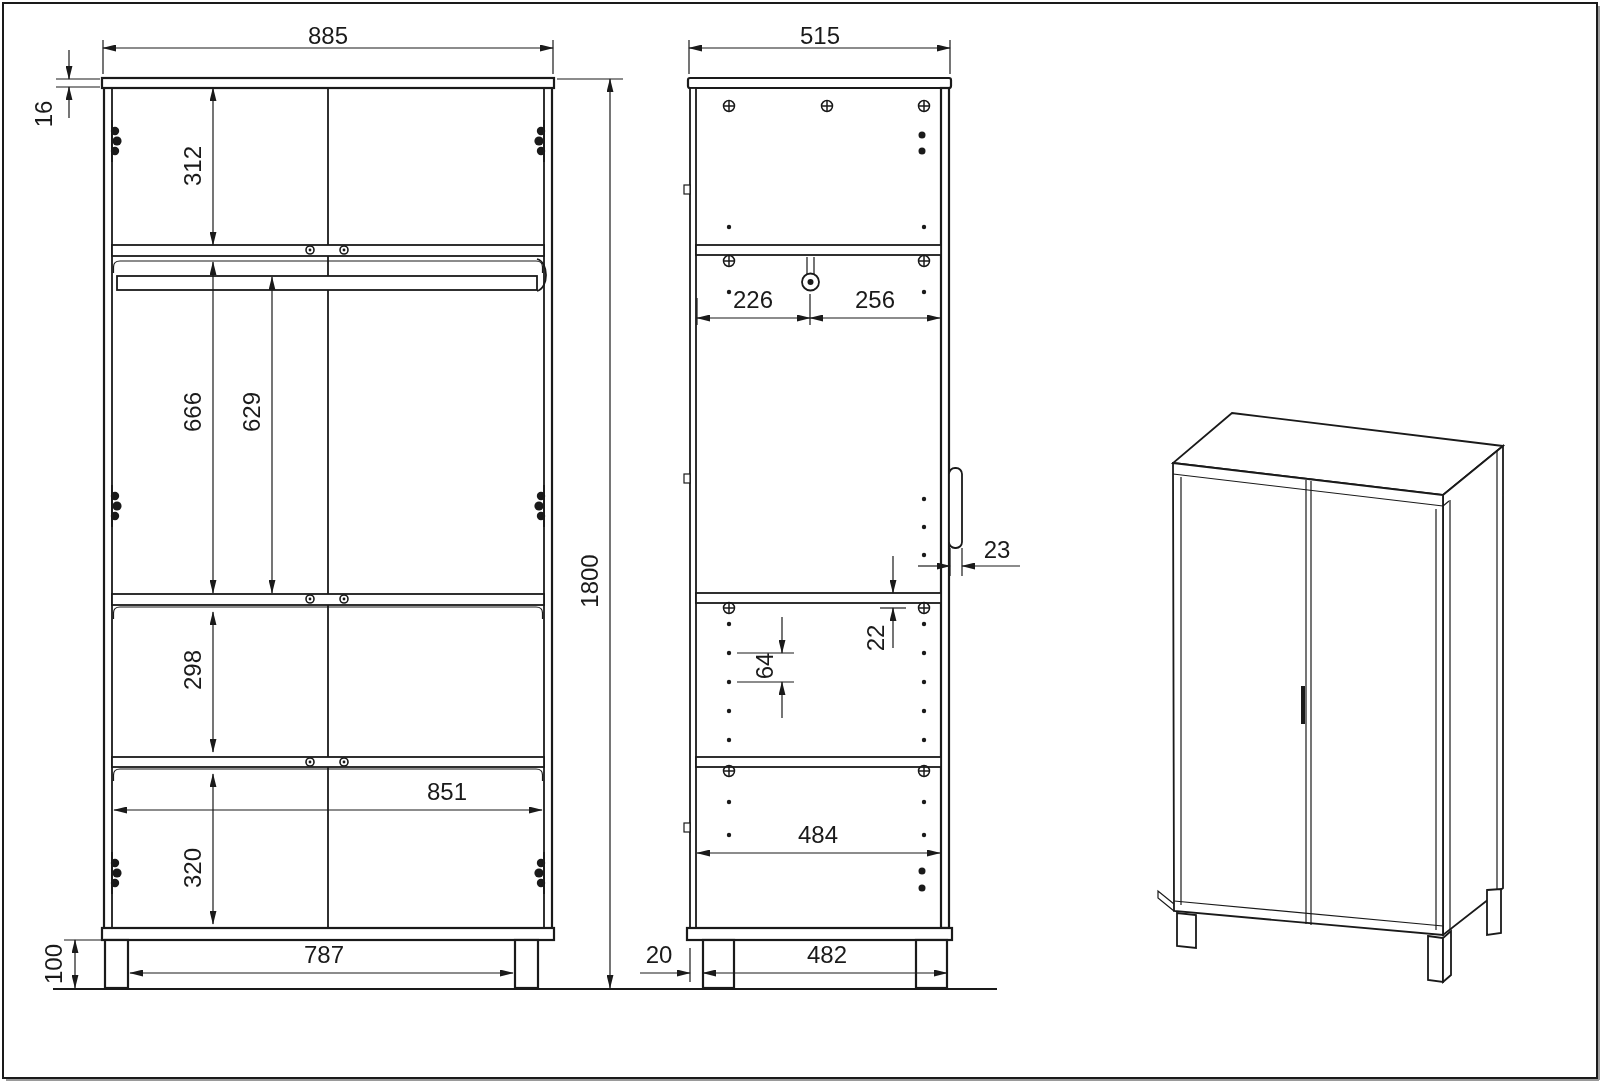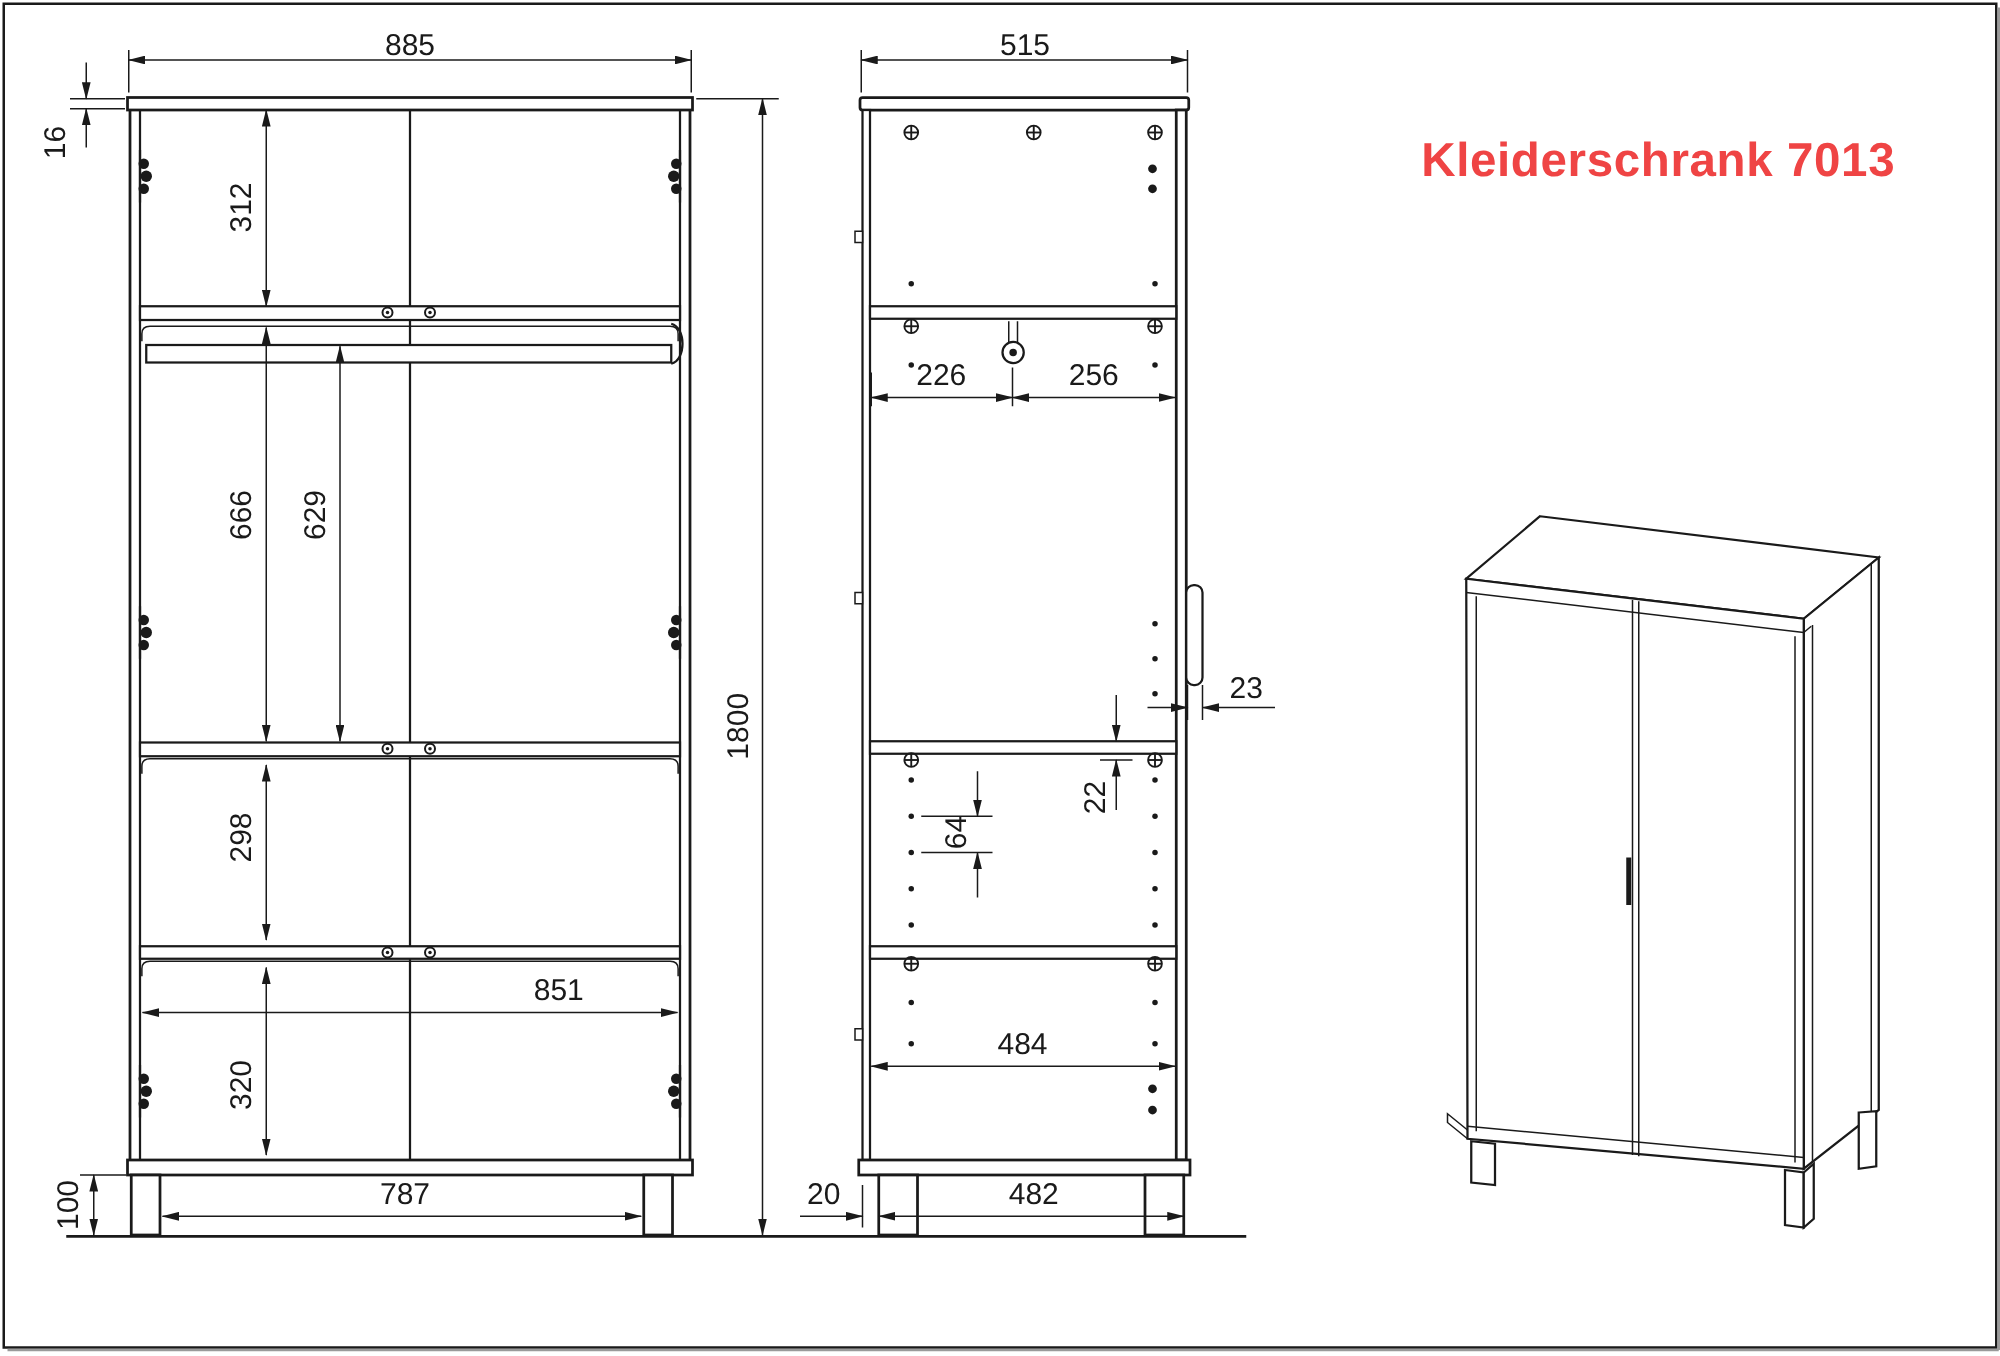--- a/index.html
+++ b/index.html
@@ -1,17 +1,17 @@
 <!DOCTYPE html>
 <html><head>
 <meta charset="utf-8">
 <style>
   html,body{margin:0;padding:0;background:#fff;width:1600px;height:1085px;overflow:hidden;}
   #stage{position:relative;width:1600px;height:1085px;background:#fff;
-         font-family:"Liberation Sans", sans-serif;color:#ef4444;}
+         font-family:"Liberation Sans", sans-serif;color:#404040;}
   svg{position:absolute;left:0;top:0;}
   svg text{font-family:"Liberation Sans", sans-serif;font-size:24px;fill:#1a1a1a;}
   .thick{stroke:#1a1a1a;stroke-width:2.2;fill:none;}
   .med{stroke:#1a1a1a;stroke-width:1.8;fill:none;}
   .thin{stroke:#1a1a1a;stroke-width:1.2;fill:none;}
   .fillw{fill:#ffffff;}
   #info{position:absolute;left:1137px;top:108px;width:420px;}
   #info .title{font-size:38px;font-weight:bold;white-space:nowrap;letter-spacing:0.5px;}
   #info .specs{margin-top:30px;font-size:27px;}
   #info .row{display:flex;width:162px;line-height:29px;}
@@ -347,15 +347,14 @@
     <g>
       <polygon points="1177,913 1196,915 1196,948 1177,946" class="med fillw"></polygon>
       <polygon points="1428,936 1443,938 1443,982 1428,980" class="med fillw"></polygon>
       <polygon points="1443,938 1451,931 1451,975 1443,982" class="med fillw"></polygon>
       <polygon points="1487,890 1501,889 1501,933 1487,935" class="med fillw"></polygon>
     </g>
   </g>
 </svg>
 
   <div id="info">
-    <div class="title">Kleiderschrank 7013</div>
   </div>
 </div>
 
 </body></html>

